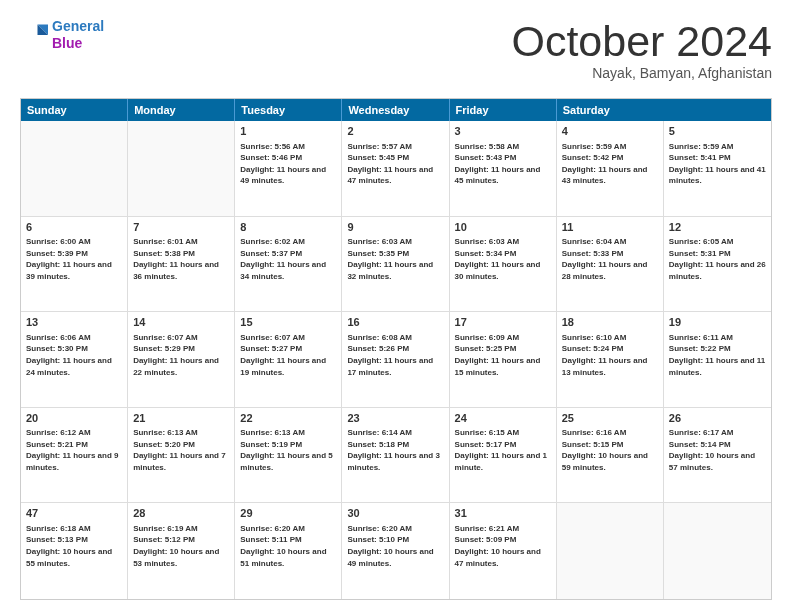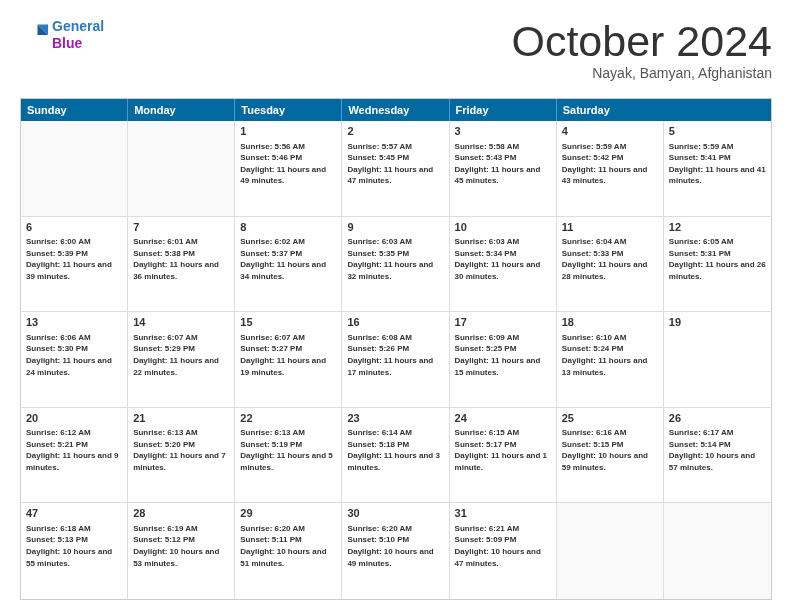--- a/index.html
+++ b/index.html
@@ -216,20 +216,21 @@
           <div class="cal-cell">
             <span class="day-num">17</span>
             <div class="cell-text">Sunrise: 6:09 AM<br>Sunset: 5:25 PM<br>Daylight: 11 hours and 15 minutes.</div>
           </div>
           <div class="cal-cell">
             <span class="day-num">18</span>
             <div class="cell-text">Sunrise: 6:10 AM<br>Sunset: 5:24 PM<br>Daylight: 11 hours and 13 minutes.</div>
           </div>
           <div class="cal-cell">
             <span class="day-num">19</span>
+            <div class="cell-text">Sunrise: 6:11 AM<br>Sunset: 5:22 PM<br>Daylight: 11 hours and 11 minutes.</div>
           </div>
         </div>
         <div class="cal-row">
           <div class="cal-cell">
             <span class="day-num">20</span>
             <div class="cell-text">Sunrise: 6:12 AM<br>Sunset: 5:21 PM<br>Daylight: 11 hours and 9 minutes.</div>
           </div>
           <div class="cal-cell">
             <span class="day-num">21</span>
             <div class="cell-text">Sunrise: 6:13 AM<br>Sunset: 5:20 PM<br>Daylight: 11 hours and 7 minutes.</div>

